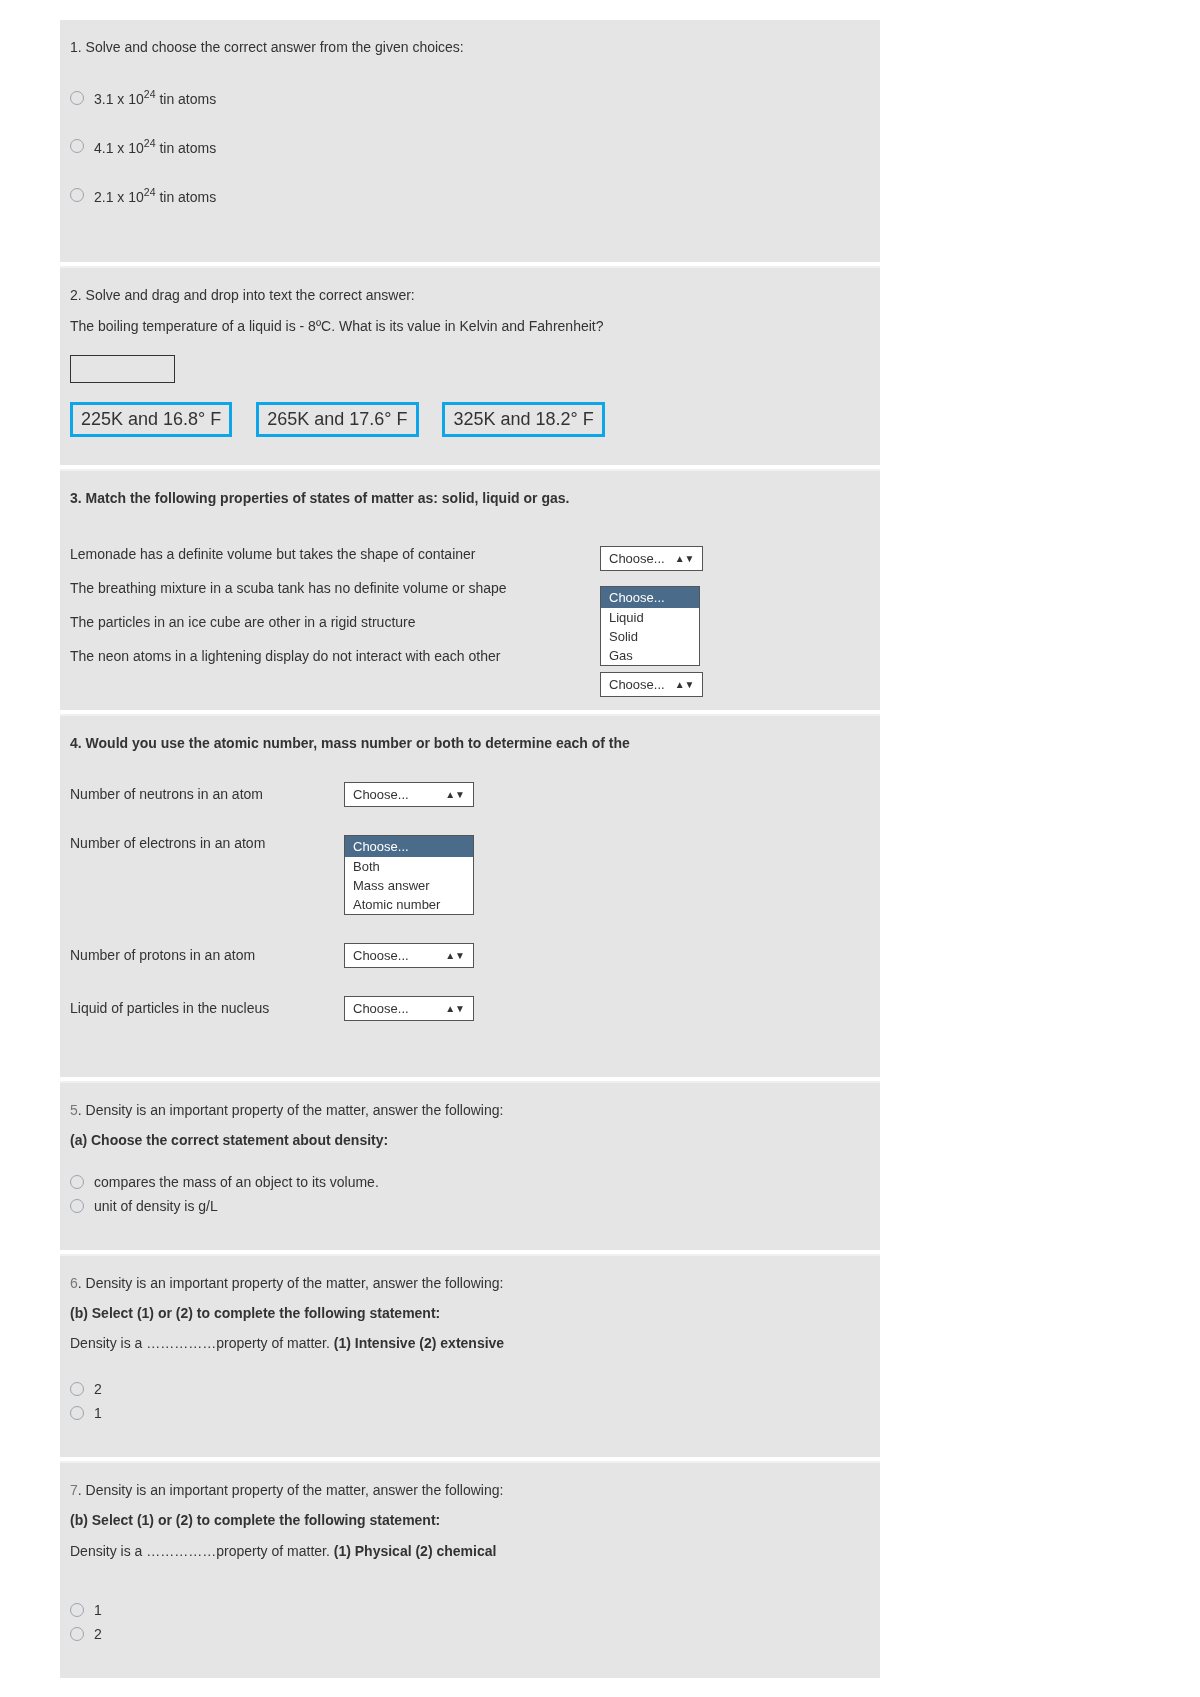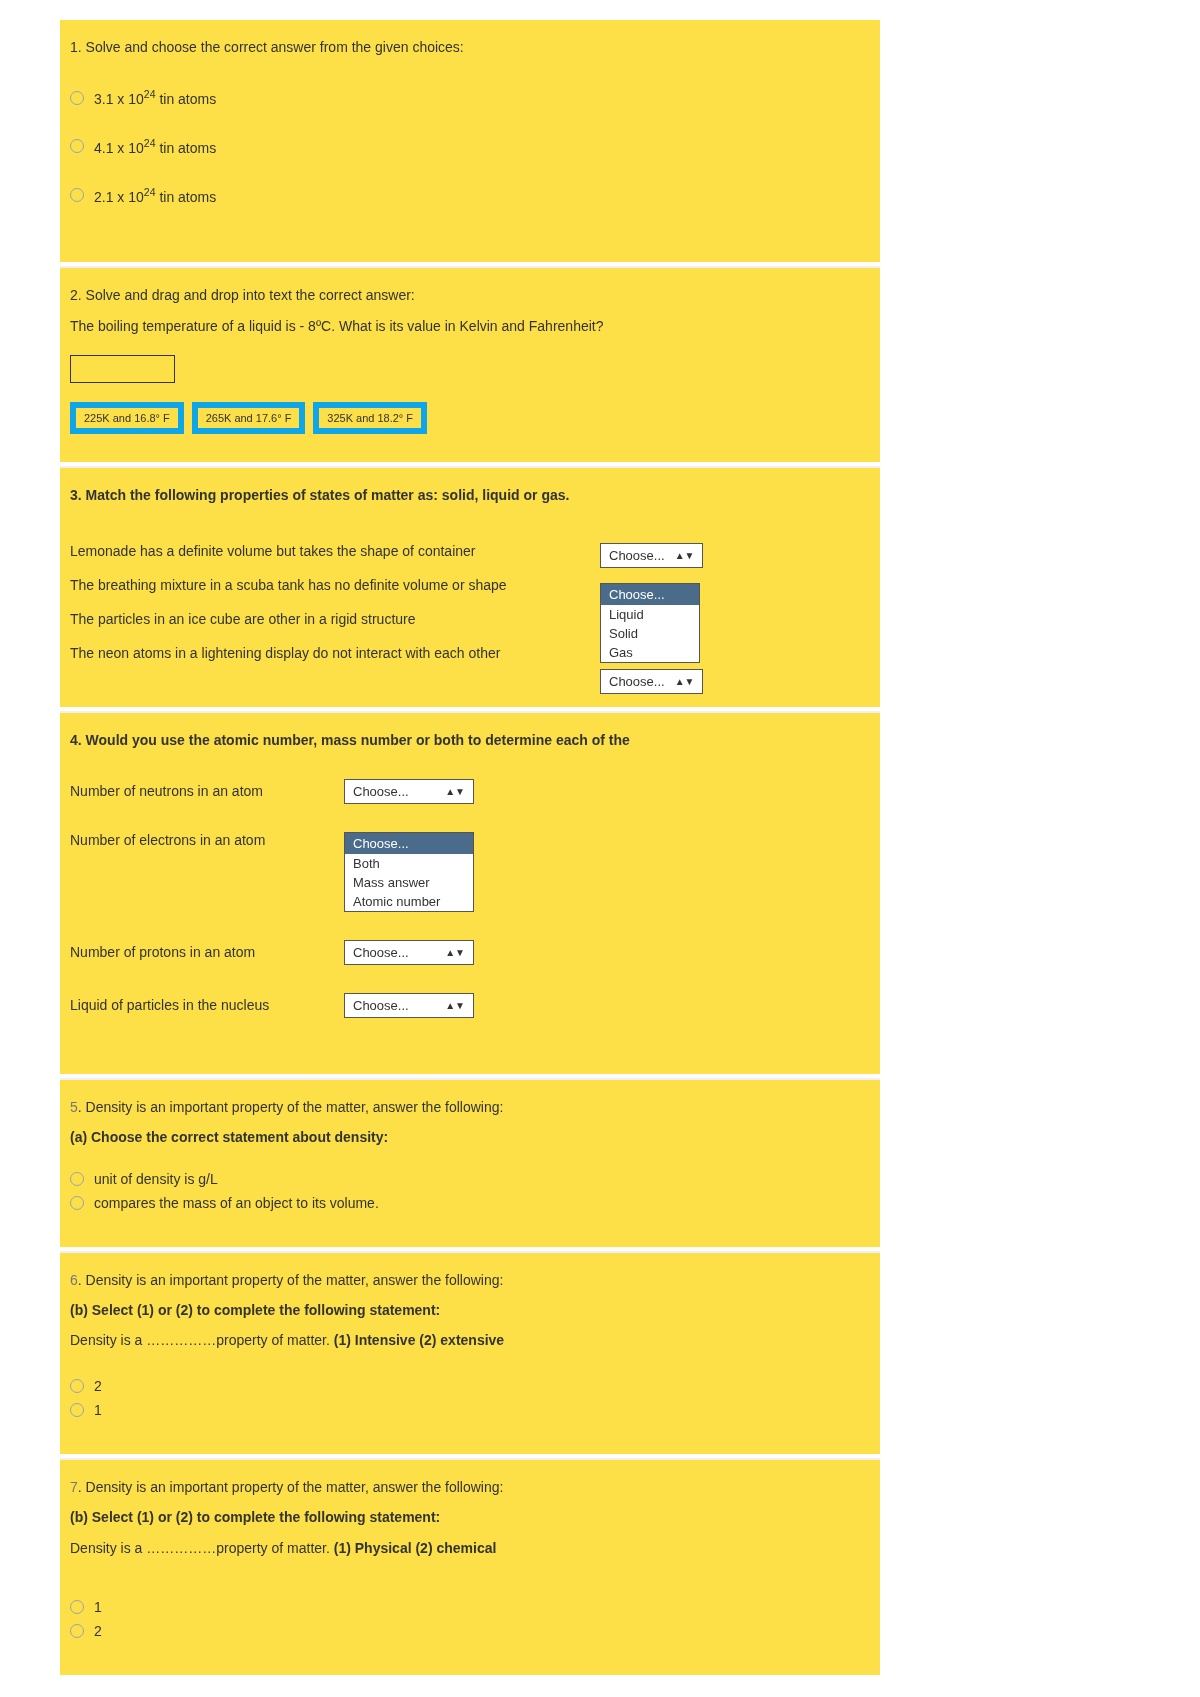--- a/index.html
+++ b/index.html
@@ -6,21 +6,21 @@
   body {
     font-family: Arial, Helvetica, sans-serif;
     background: #fff;
     color: #333;
     font-size: 14px;
     width: 1200px;
     padding: 20px 0;
   }
   .wrap { width: 820px; margin: 0 60px; }
   .qblock {
-    background: #fde047;
+    background: #e5e5e5;
     border-top: 2px solid #eef0f2;
     padding: 16px 10px 28px 10px;
     margin-bottom: 4px;
   }
   .qblock:first-child { border-top: none; }
   .qtext { line-height: 1.6; margin-bottom: 8px; }
   .radio-option {
     display: flex;
     align-items: center;
     gap: 10px;
@@ -37,24 +37,24 @@
   }
   sup { font-size: 0.75em; }
   .drop-target {
     display: inline-block;
     width: 105px; height: 28px;
     border: 1px solid #333;
     margin: 10px 0 16px 0;
   }
   .drag-chip {
     display: inline-block;
-    border: 6px solid #0ea5e9;
+    border: 3px solid #0ea5e9;
     padding: 4px 8px;
-    font-size: 11px;
-    margin-right: 4px;
+    font-size: 18px;
+    margin-right: 20px;
   }
   .bold { font-weight: 700; }
   .match-row {
     display: flex;
     align-items: center;
     gap: 10px;
     margin: 18px 0;
   }
   .match-label { flex: 0 0 auto; }
   .select-box {
@@ -212,26 +212,26 @@
   </div>
 
   <div class="qblock">
     <div class="qtext">
       <a class="grey">5</a><span>. Density is an important property of the matter, answer the following:</span>
     </div>
     <div class="qtext bold">(a) Choose the correct statement about density:</div>
     <div style="height:6px"></div>
     <div class="radio-option tight">
       <span class="radio-circle"></span>
+      <span>compares the mass of an object to its volume.</span>
+    </div>
+    <div class="radio-option tight">
+      <span class="radio-circle"></span>
       <span>unit of density is g/L</span>
     </div>
-    <div class="radio-option tight">
-      <span class="radio-circle"></span>
-      <span>compares the mass of an object to its volume.</span>
-    </div>
   </div>
 
   <div class="qblock">
     <div class="qtext">
       <a class="grey">6</a><span>. Density is an important property of the matter, answer the following:</span>
     </div>
     <div class="qtext bold"> (b) Select (1) or (2) to complete the following statement:</div>
     <div class="qtext">
       <span>Density is a ……………property of matter. </span><span class="bold">(1) Intensive (2) extensive</span>
     </div>

